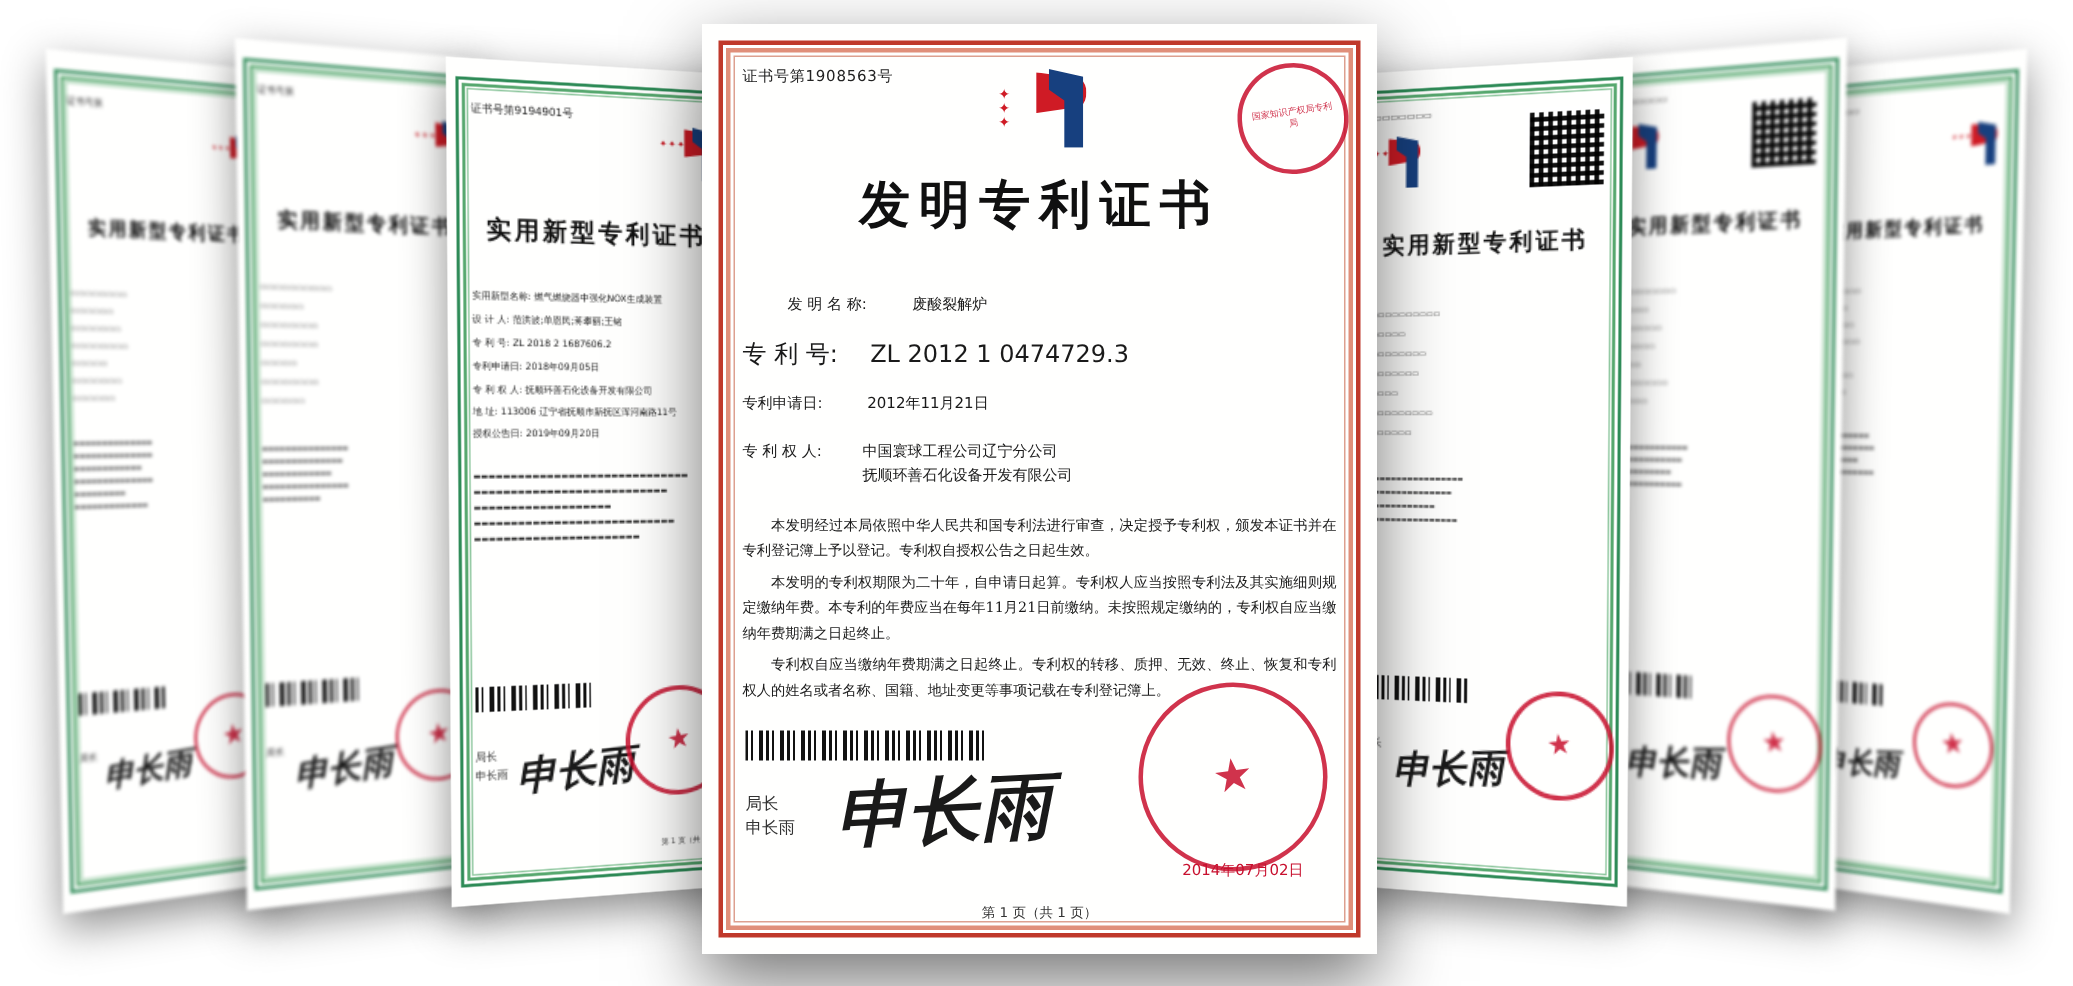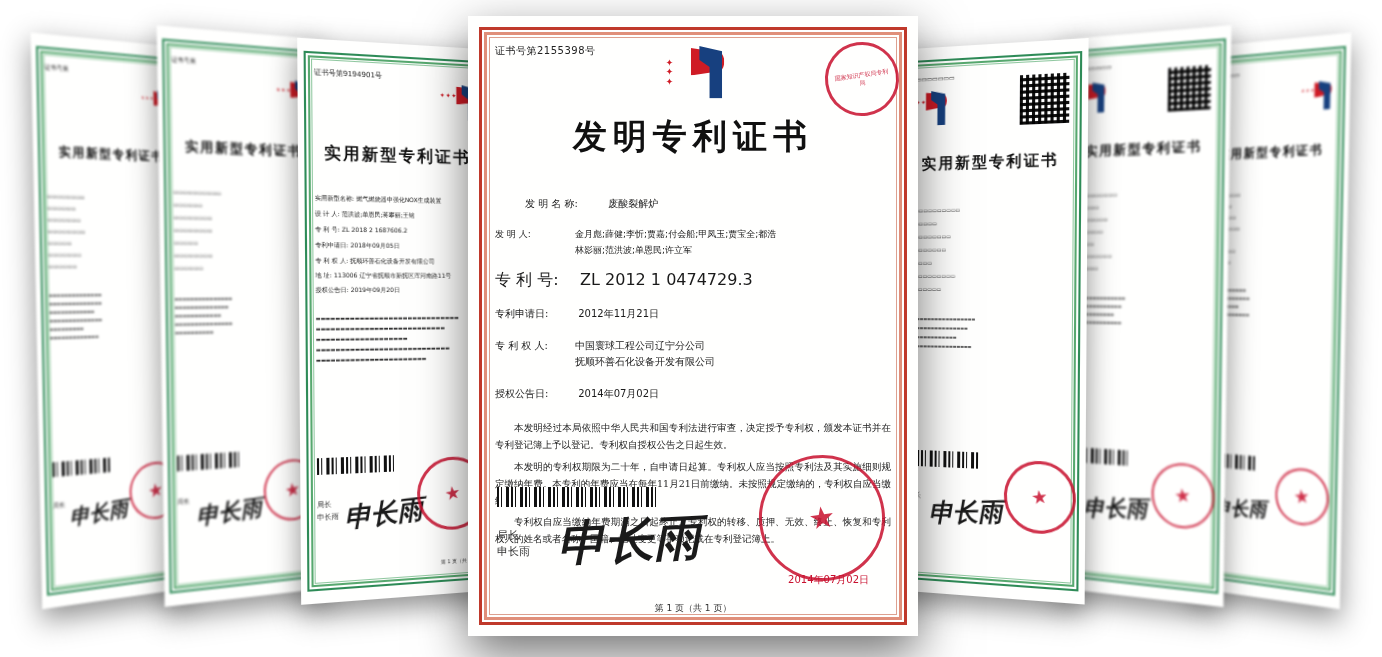--- a/index.html
+++ b/index.html
@@ -393,62 +393,53 @@
   </div>
 
   <div class="cert" style="left:468px; top:16px; width:450px; height:620px;
               box-shadow: 0 18px 46px rgba(0,0,0,0.55);">
     <div class="inner">
       <div class="frame-red"></div>
 
       <div class="cert-body" style="left:6%; right:6%; top:4.5%; bottom:3%;">
 
         <div class="topline" style="font-size:10px; letter-spacing:0.5px;">
-          <span>证书号第</span><span>2155398</span><span>号</span>
+          <span>证书号第</span><span>1908563</span><span>号</span>
         </div>
 
         <div class="logo" style="left:50%; top:2px; margin-left:-26px; transform:scale(1.05); transform-origin:top center;">
           <div class="stars">✦<br>✦<br>✦</div>
           <div class="p-red"></div>
           <div class="p-blue"></div>
         </div>
 
         <div class="seal" style="right:-8px; top:-2px; width:68px; height:68px; font-size:6px; line-height:8px; border-radius:50%;">
           <span style="padding:6px; display:block;">国家知识产权局专利局</span>
         </div>
 
         <div class="headline" style="font-size:34px; margin-top:56px; letter-spacing:0.18em;text-align:center;">发明专利证书</div>
 
         <div style="margin-top:34px;">
           <div class="field" style="font-size:10px; line-height:20px;margin-left:30px;">
             <span style="display:inline-block; width:80px;">发 明 名 称:</span>
             <span>废酸裂解炉</span>
           </div>
-          <div class="field" style="font-size:9px; line-height:16px; margin-top:12px; display:flex;">
-            <span style="display:inline-block; width:80px; flex:none;">发 明 人:</span>
-            <span style="white-space:pre-line;">金月彪;薛健;李忻;贾嘉;付会船;甲凤玉;贾宝全;都浩
-林影丽;范洪波;单恩民;许立军</span>
-          </div>
           <div class="field" style="font-size:16px; line-height:20px; margin-top:12px;">
             <span style="display:inline-block; width:80px;">专 利 号:</span>
             <span>ZL 2012 1 0474729.3</span>
           </div>
           <div class="field" style="font-size:10px; line-height:20px; margin-top:14px;">
             <span style="display:inline-block; width:80px;">专利申请日:</span>
             <span>2012年11月21日</span>
           </div>
           <div class="field" style="font-size:10px; line-height:16px; margin-top:14px; display:flex;">
             <span style="display:inline-block; width:80px; flex:none;">专 利 权 人:</span>
             <span style="white-space:pre-line;">中国寰球工程公司辽宁分公司
 抚顺环善石化设备开发有限公司</span>
           </div>
-          <div class="field" style="font-size:10px; line-height:20px; margin-top:14px;">
-            <span style="display:inline-block; width:80px;">授权公告日:</span>
-            <span>2014年07月02日</span>
-          </div>
         </div>
 
         <div style="margin-top:16px;">
           <p class="para" style="font-size:9.5px; line-height:17px; margin:0 0 4px 0; text-indent:2em;font-family:Liberation Mono, monospace;">本发明经过本局依照中华人民共和国专利法进行审查，决定授予专利权，颁发本证书并在专利登记簿上予以登记。专利权自授权公告之日起生效。</p>
           <p class="para" style="font-size:9.5px; line-height:17px; margin:0 0 4px 0; text-indent:2em;">本发明的专利权期限为二十年，自申请日起算。专利权人应当按照专利法及其实施细则规定缴纳年费。本专利的年费应当在每年11月21日前缴纳。未按照规定缴纳的，专利权自应当缴纳年费期满之日起终止。</p>
           <p class="para" style="font-size:9.5px; line-height:17px; margin:0; text-indent:2em;">专利权自应当缴纳年费期满之日起终止。专利权的转移、质押、无效、终止、恢复和专利权人的姓名或者名称、国籍、地址变更等事项记载在专利登记簿上。</p>
         </div>
 
         <div class="barcode" style="left:2px; bottom:110px; width:160px; height:20px;"></div>
 

